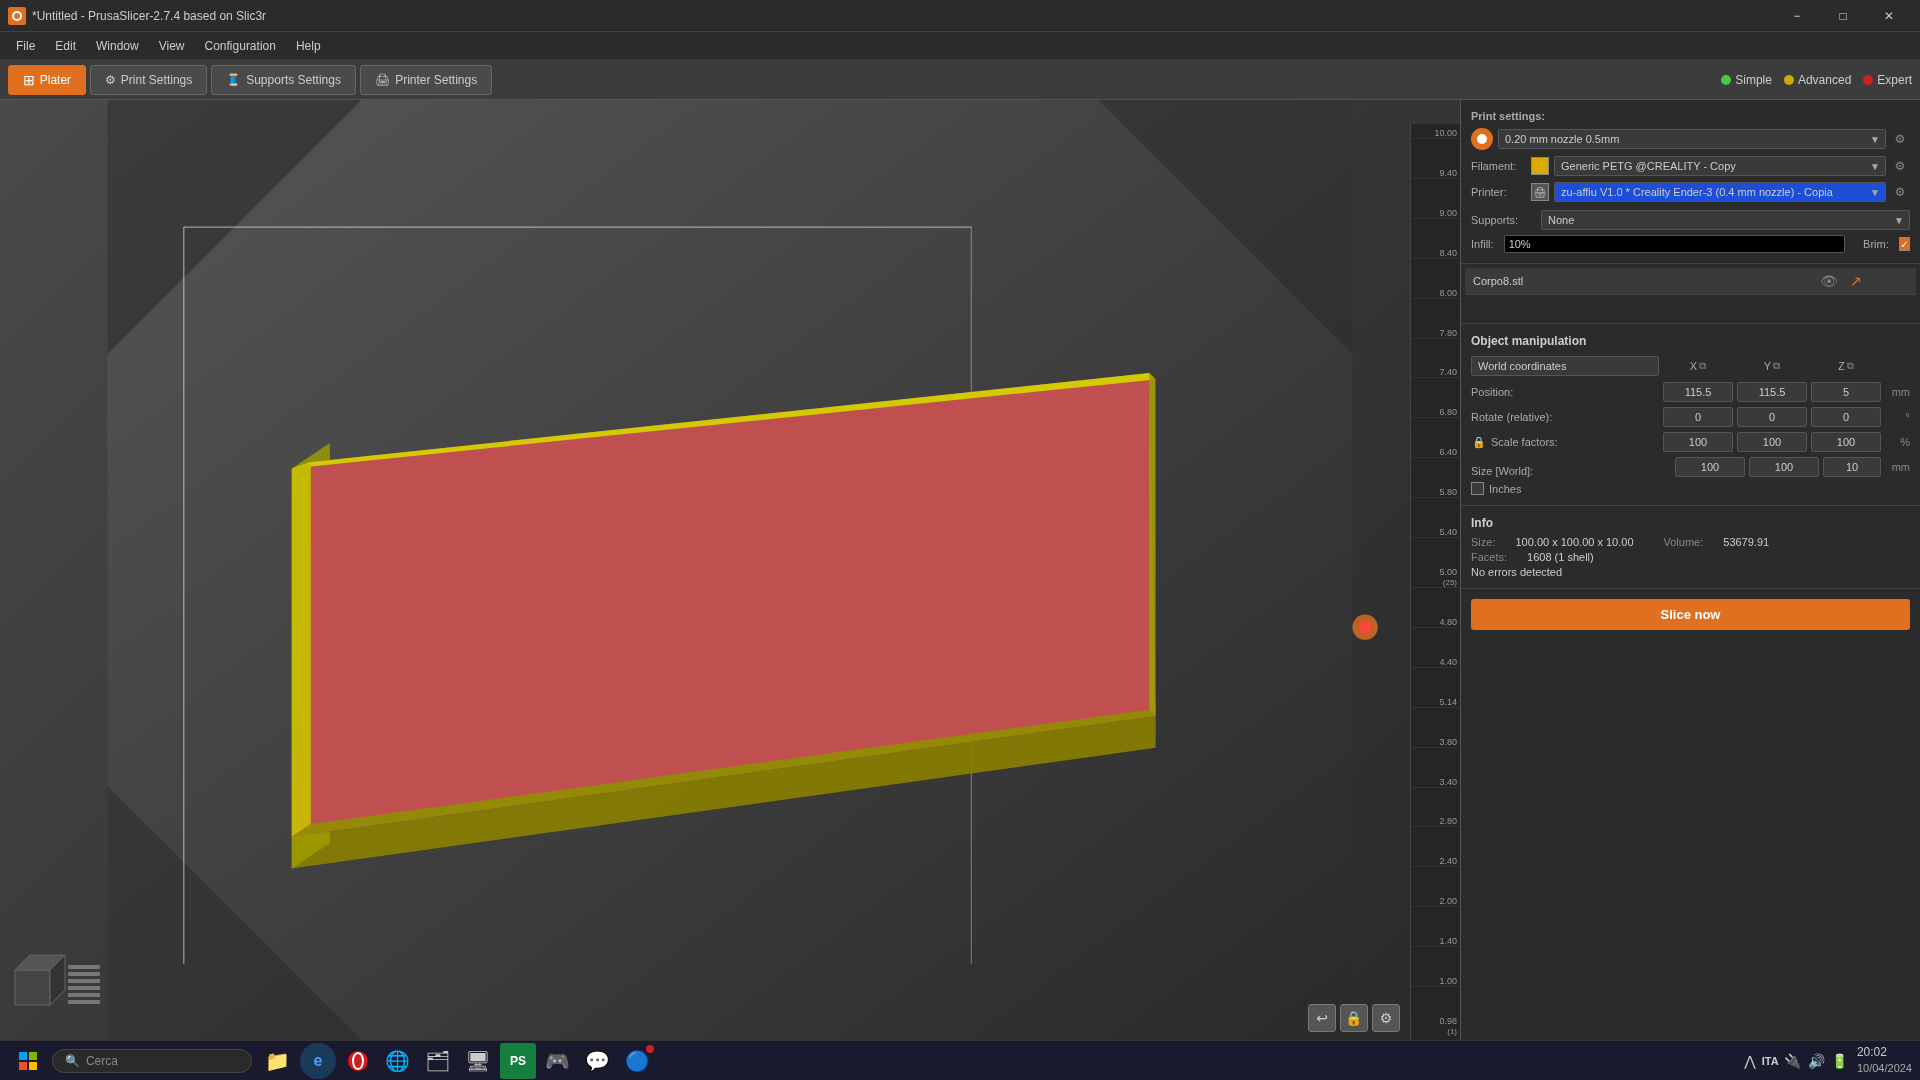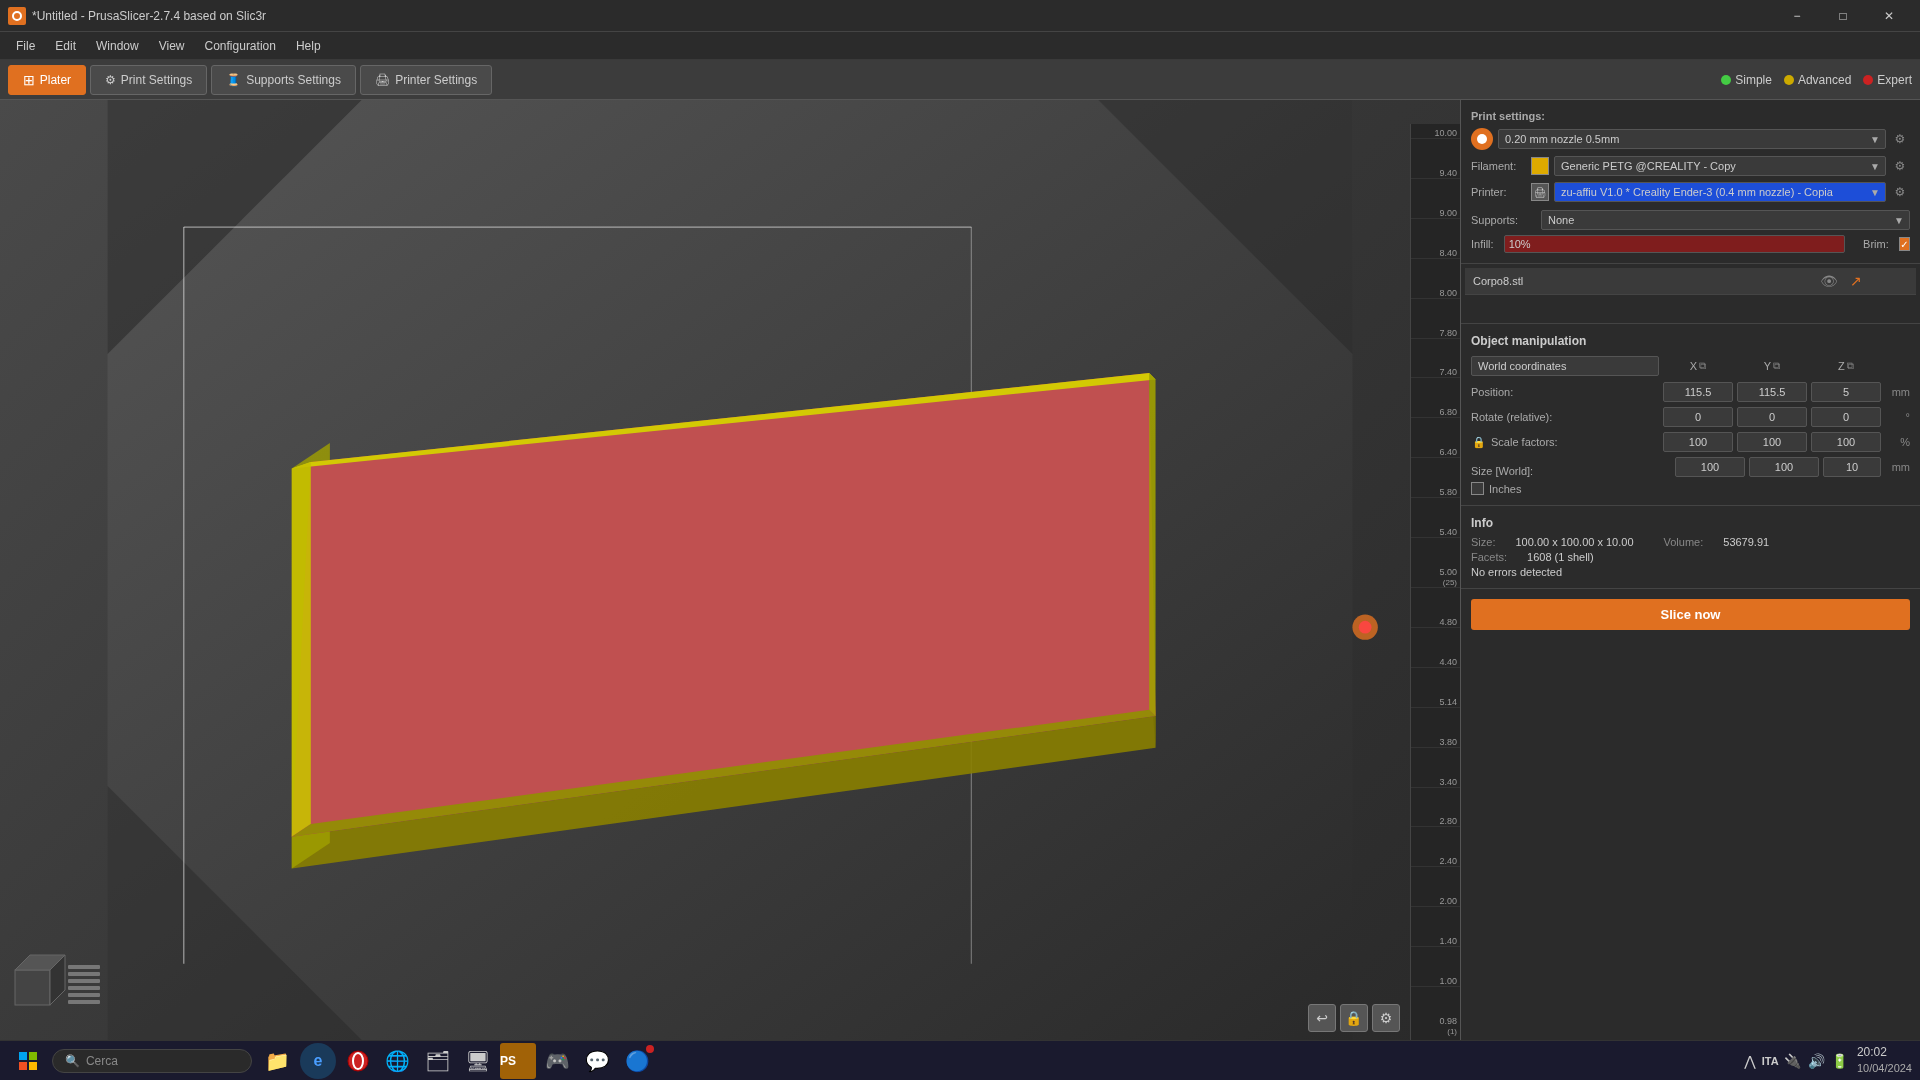--- a/index.html
+++ b/index.html
@@ -304,21 +304,21 @@
         <div style="flex:1;position:relative;">
           <select style="width:100%;background:#3a3a3a;border:1px solid #555;color:#ccc;padding:3px 24px 3px 6px;font-size:11px;border-radius:2px;appearance:none;">
             <option value="None">None</option>
           </select>
           <span style="position:absolute;right:6px;top:50%;transform:translateY(-50%);color:#aaa;font-size:10px;pointer-events:none;">▼</span>
         </div>
       </div>
 
       <div style="display:flex;align-items:center;gap:10px;">
         <span style="font-size:11px;color:#aaa;">Infill:</span>
-        <select style="background:#7f1d1d;border:1px solid #555;color:#ccc;padding:2px 4px;font-size:11px;border-radius:2px;">
+        <select style="background:#000000;border:1px solid #555;color:#ccc;padding:2px 4px;font-size:11px;border-radius:2px;">
           <option value="10%">10%</option>
         </select>
         <span style="font-size:11px;color:#aaa;margin-left:8px;">Brim:</span>
         <div style="width:14px;height:14px;background:#e07020;border:1px solid #888;display:flex;align-items:center;justify-content:center;cursor:pointer;">
           <span style="color:#fff;font-size:10px;">✓</span>
         </div>
       </div>
     </div>
 
     <div id="objects-section" style="border-bottom:1px solid #444;">
@@ -447,21 +447,21 @@
     </div>
     <div style="width:36px;height:36px;display:flex;align-items:center;justify-content:center;cursor:pointer;border-radius:4px;position:relative;">
       <svg width="22" height="22" viewBox="0 0 22 22">
         <circle cx="11" cy="11" r="10" fill="#cc2222" stroke="#aa0000" stroke-width="1"></circle>
         <ellipse cx="11" cy="11" rx="5" ry="8" fill="transparent" stroke="#fff" stroke-width="2"></ellipse>
       </svg>
     </div>
     <div style="width:36px;height:36px;display:flex;align-items:center;justify-content:center;cursor:pointer;border-radius:4px;font-size:20px;">🌐</div>
     <div style="width:36px;height:36px;display:flex;align-items:center;justify-content:center;cursor:pointer;border-radius:4px;font-size:20px;">🗂</div>
     <div style="width:36px;height:36px;display:flex;align-items:center;justify-content:center;cursor:pointer;border-radius:4px;font-size:20px;">🖥</div>
-    <div style="width:36px;height:36px;display:flex;align-items:center;justify-content:flex-start;cursor:pointer;border-radius:4px;font-size:20px;background:#a16207;border-radius:3px;">
+    <div style="width:36px;height:36px;display:flex;align-items:center;justify-content:center;cursor:pointer;border-radius:4px;font-size:20px;background:#15803d;border-radius:3px;">
       <span style="color:#fff;font-size:12px;font-weight:bold;">PS</span>
     </div>
     <div style="width:36px;height:36px;display:flex;align-items:center;justify-content:center;cursor:pointer;border-radius:4px;font-size:20px;">🎮</div>
     <div style="width:36px;height:36px;display:flex;align-items:center;justify-content:center;cursor:pointer;border-radius:4px;font-size:20px;">💬</div>
     <div style="width:36px;height:36px;display:flex;align-items:center;justify-content:center;cursor:pointer;border-radius:4px;font-size:20px;position:relative;">
       🔵
       <span style="position:absolute;top:2px;right:2px;width:8px;height:8px;background:#cc2222;border-radius:50%;font-size:7px;display:flex;align-items:center;justify-content:center;color:#fff;"></span>
     </div>
   </div>
 

